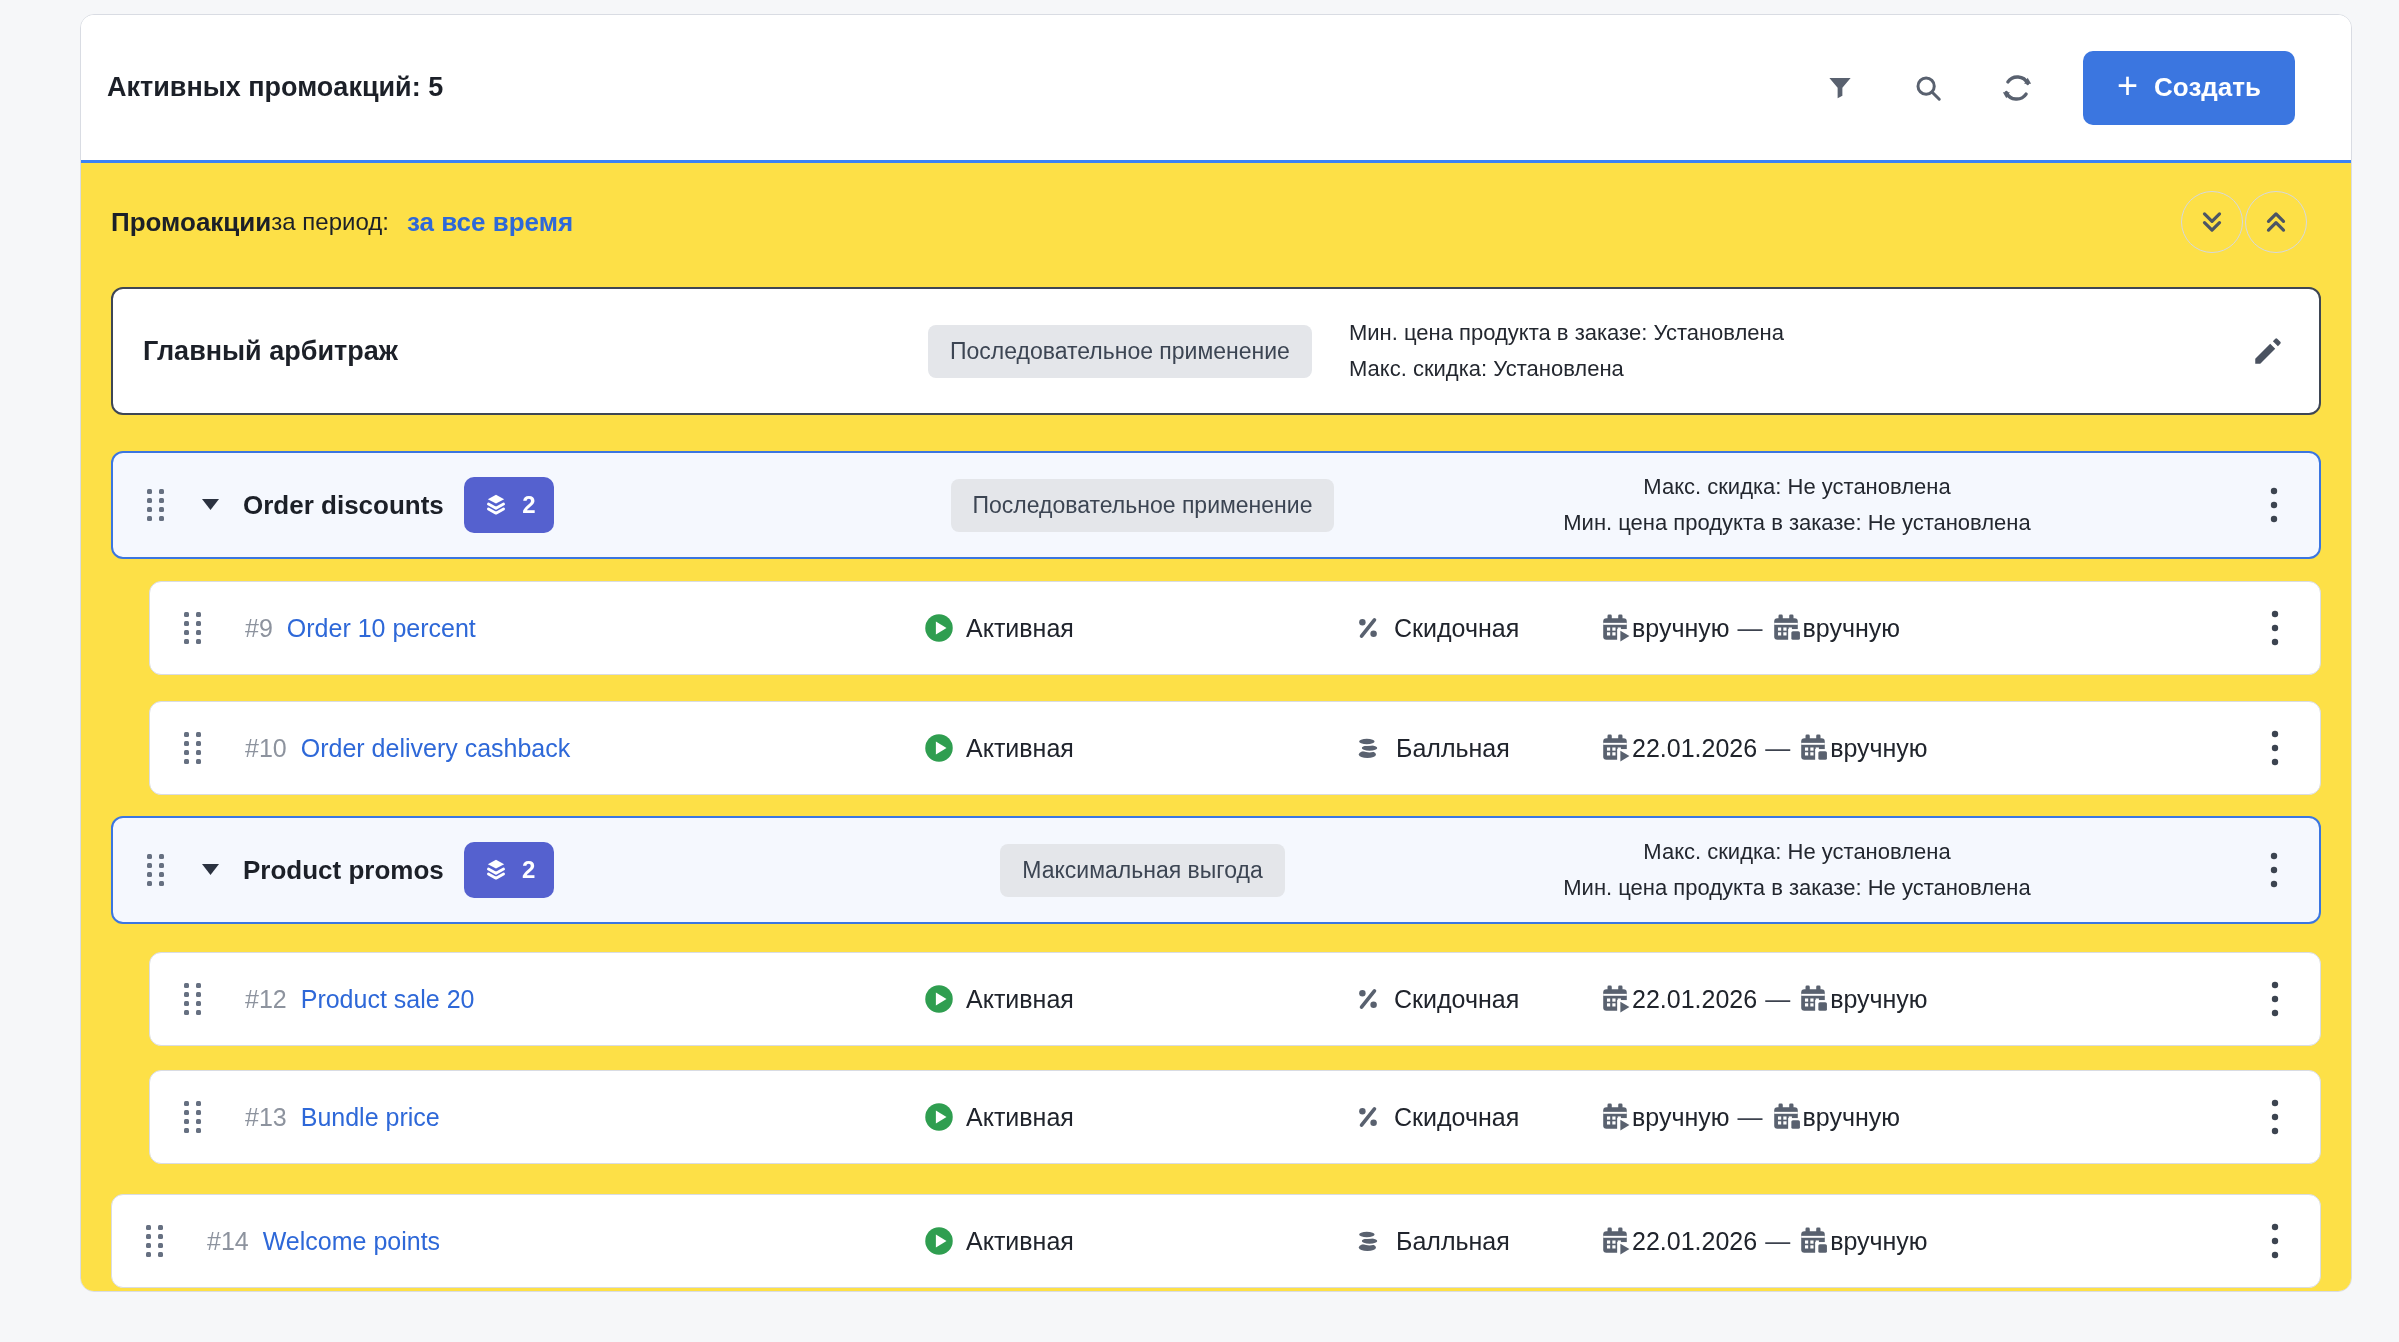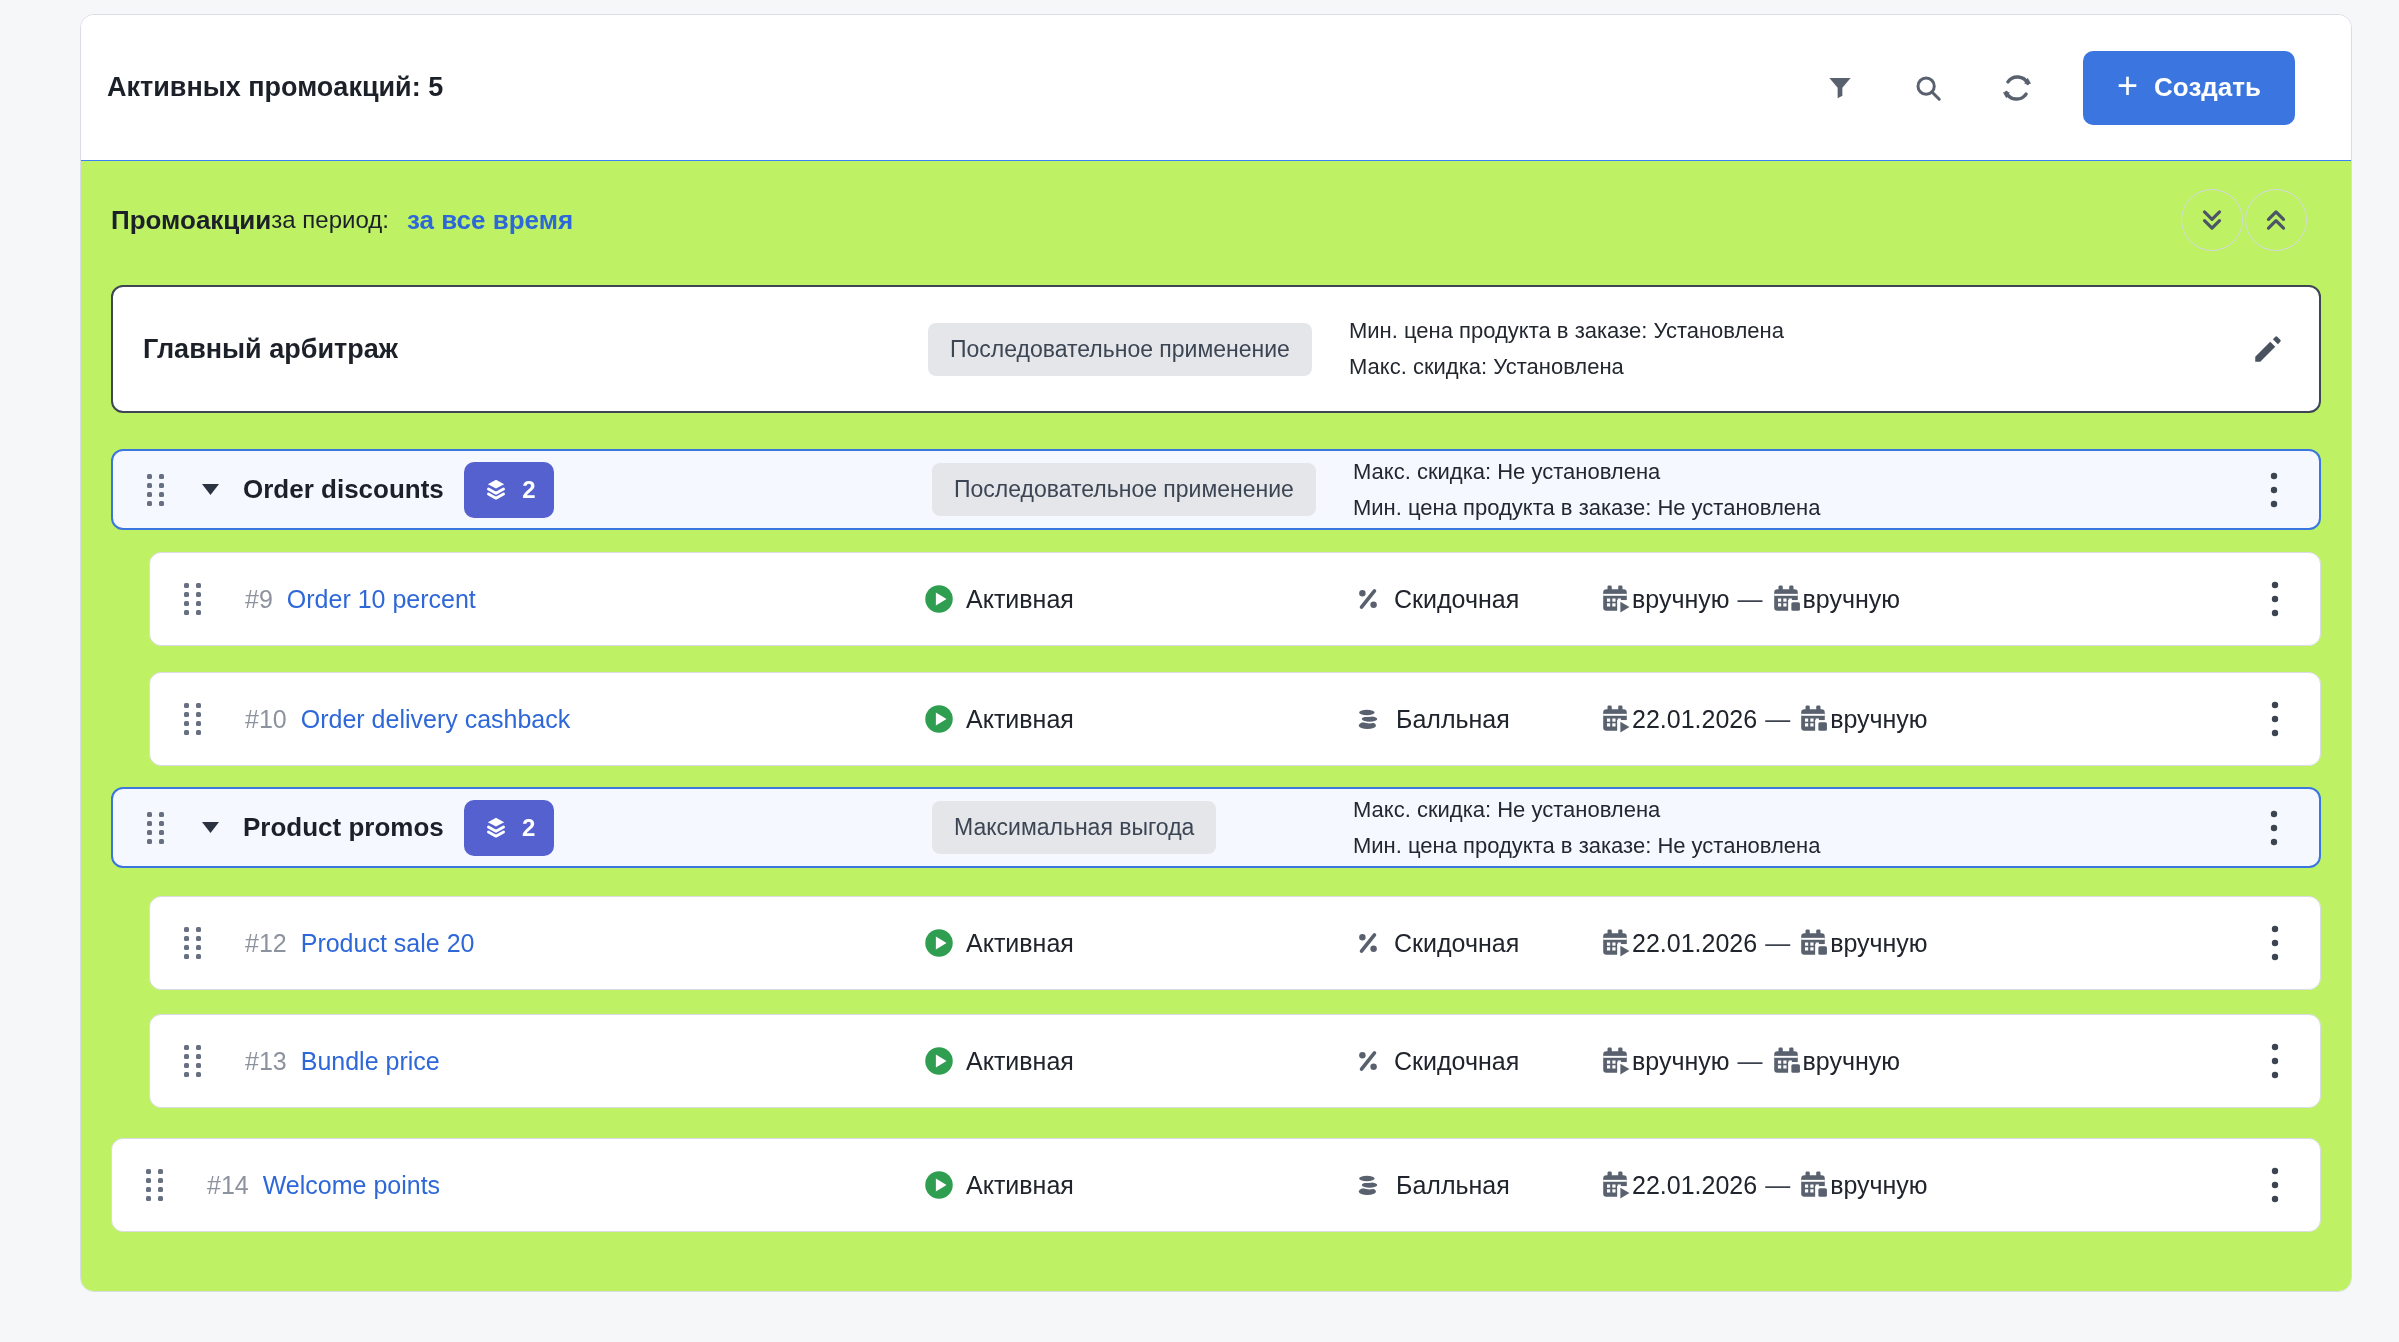--- a/index.html
+++ b/index.html
@@ -17,31 +17,31 @@
   
   .hdr{height:145px;flex:none;display:flex;align-items:center;padding:0 56px 0 26px;background:#fff;}
   .hdr-title{font-size:27px;font-weight:bold;}
   .hdr-icons{display:flex;align-items:center;gap:50px;margin-left:auto;margin-right:46px;}
   .icon-btn{background:none;border:none;padding:4px;cursor:pointer;display:flex;align-items:center;}
   .btn{display:flex;align-items:center;height:74px;border-radius:10px;font-size:26px;font-weight:bold;cursor:pointer;box-sizing:border-box;font-family:inherit;}
   .btn-outline{border:2px solid #3b76e0;background:#fff;color:#3b76e0;padding:0 30px;gap:14px;margin-right:36px;}
   .btn-primary{border:none;background:#3b76e0;color:#fff;padding:0 34px;gap:16px;}
   .plus{font-size:36px;font-weight:400;line-height:1;margin-top:-3px;}
   
-  .content{flex:1;background:#bef264;border-top:1px solid #3b82f6;padding:28px 30px 40px;box-sizing:border-box;}
+  .content{flex:1;background:#fde047;border-top:3px solid #3b82f6;padding:28px 30px 40px;box-sizing:border-box;}
   .period-row{display:flex;align-items:center;height:62px;margin-bottom:34px;}
   .period-title{font-size:26px;font-weight:bold;}
   .period-suffix{font-size:24px;}
   .period-link{font-size:26px;font-weight:bold;color:#2e68d8;margin-left:18px;cursor:pointer;}
   .collapse-btns{margin-left:auto;margin-right:14px;display:flex;gap:2px;}
   .circle-btn{width:62px;height:62px;border-radius:50%;border:1px solid #d5d8df;background:transparent;display:flex;align-items:center;justify-content:center;cursor:pointer;}
   
   .rowcard{background:#fff;border:1px solid #d9dce3;border-radius:12px;display:flex;align-items:center;box-sizing:border-box;}
   .arb{height:128px;border:2px solid #3e4654;padding:0 30px;margin-bottom:36px;}
-  .group{height:81px;border:2px solid #3b76e0;background:#f5f8fe;padding:8px 34px;}
+  .group{height:108px;border:2px solid #3b76e0;background:#f5f8fe;padding:8px 34px;text-align:center;}
   .promo{height:94px;padding:0 34px;}
   .nested{margin-left:38px;}
   .mb18{margin-bottom:30px}.mb21{margin-bottom:21px}.mb22{margin-bottom:22px}
   .mb24{margin-bottom:24px}.mb26{margin-bottom:26px}.mb28{margin-bottom:28px}
   .h-left{width:785px;display:flex;align-items:center;}
   .h-badge{width:421px;}
   .h-info{flex:1;display:flex;flex-direction:column;gap:10px;}
   .h-action{width:44px;display:flex;justify-content:flex-end;}
   .p-left{width:740px;display:flex;align-items:center;}
   .p-left.wide{width:778px;}

